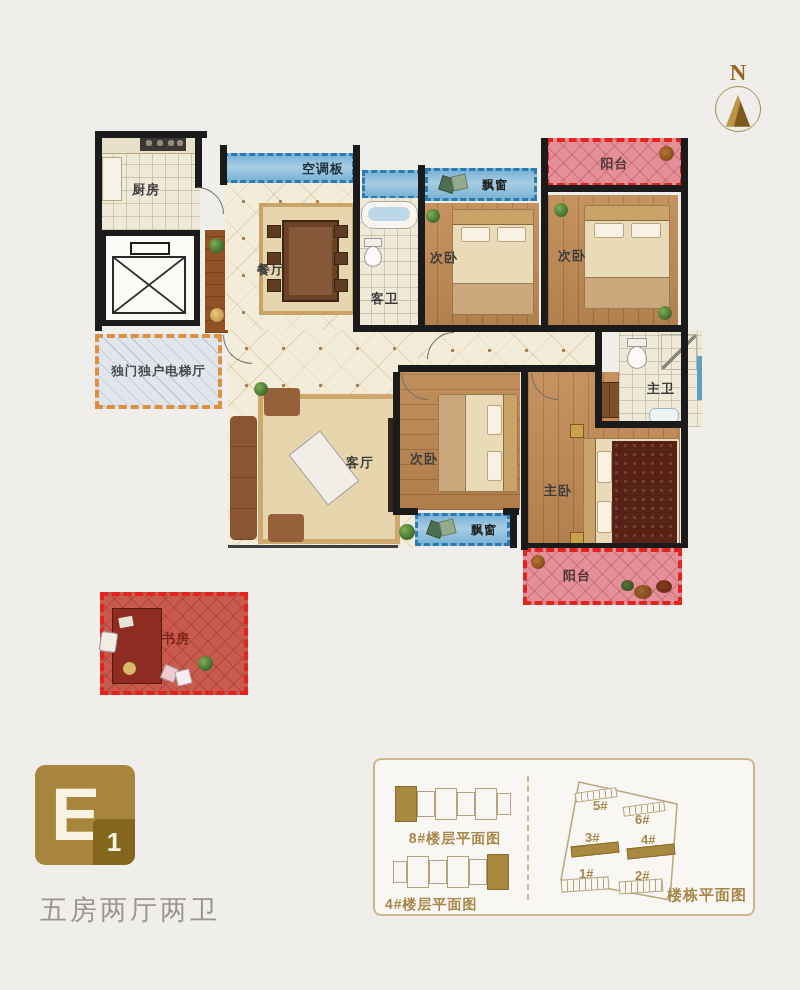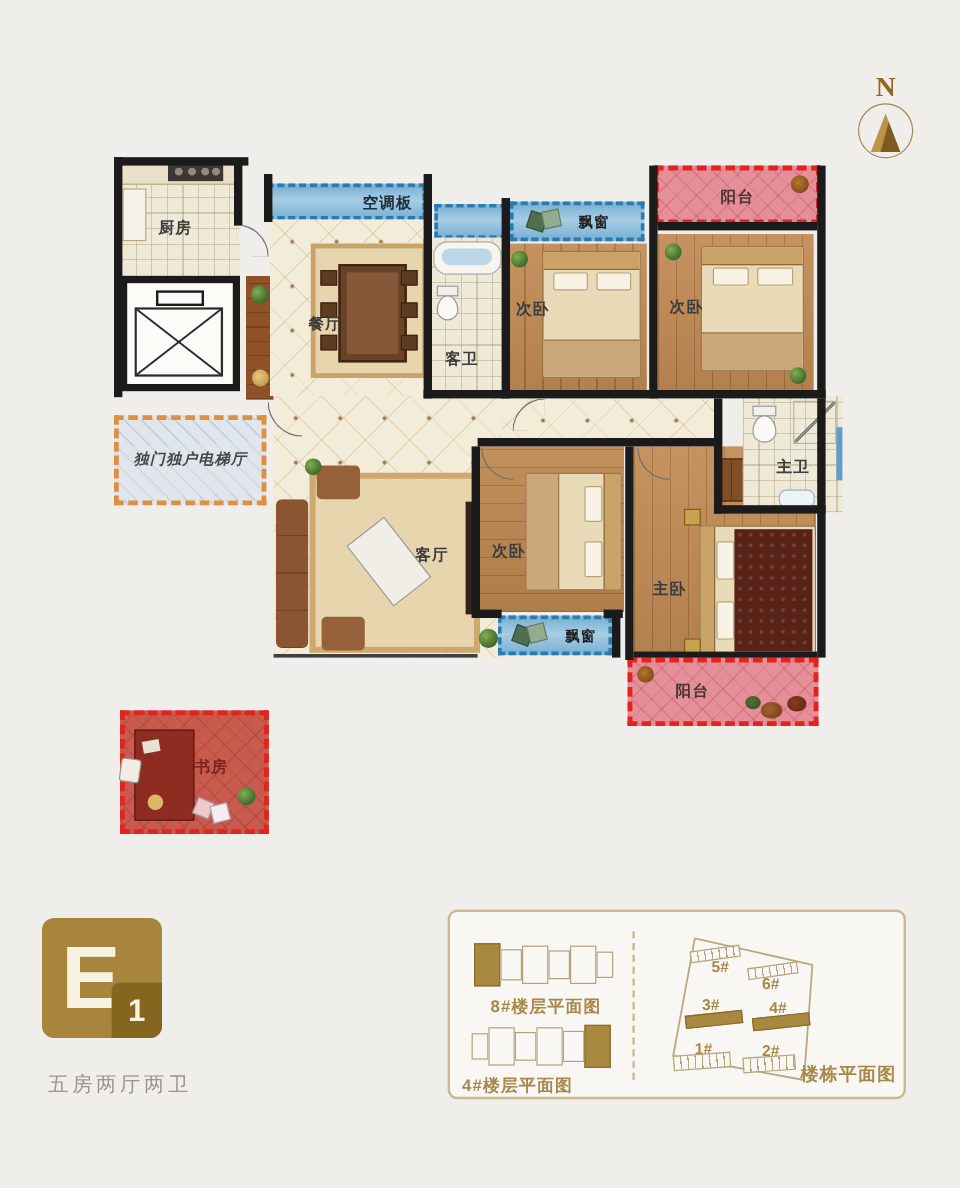--- a/index.html
+++ b/index.html
@@ -66,21 +66,21 @@
   .badge{position:absolute;left:35px;top:765px;width:100px;height:100px;background:#a8853c;border-radius:10px;}
   .badge-letter{position:absolute;left:16px;top:2px;font-size:74px;font-weight:bold;color:#f7f2e2;line-height:96px;}
   .badge-corner{position:absolute;right:0;bottom:0;width:42px;height:46px;background:#84661f;
                 border-radius:6px 0 10px 0;display:flex;align-items:center;justify-content:center;
                 font-size:26px;font-weight:bold;color:#f7f2e2;}
   .area-line{position:absolute;left:38px;top:832px;color:#b08c43;white-space:nowrap;}
   .area-prefix{font-size:33px;font-weight:bold;letter-spacing:2px;}
   .area-value{font-size:54px;font-weight:bold;letter-spacing:1px;}
   .area-unit{font-size:33px;font-weight:bold;}
   .area-exp{font-size:19px;font-weight:bold;vertical-align:28px;}
-  .rooms-desc{position:absolute;left:40px;top:892px;font-size:17px;color:#9a968e;letter-spacing:3px;}
+  .rooms-desc{position:absolute;left:40px;top:892px;font-size:27px;color:#9a968e;letter-spacing:3px;}
   
   .mmbox{position:absolute;left:373px;top:758px;width:382px;height:158px;background:#f9f7f3;
          border:2px solid #cbb88e;border-radius:8px;box-sizing:border-box;}
   .mm-label{position:absolute;font-size:14px;font-weight:bold;color:#a8874a;letter-spacing:1px;}
   .mm-row{position:absolute;display:flex;align-items:center;}
   .mm-block{border:1px solid #b5a37b;box-sizing:border-box;background:#f9f7f3;}
   .mm-filled{background:#a9883f;border-color:#8a6c2c;}
   .mm-divider{position:absolute;left:152px;top:16px;height:124px;border-left:2px dashed #ccb990;}
   .mini-icon{position:absolute;border:1px solid #b5a37b;
              background:repeating-linear-gradient(90deg,#f9f7f3 0 5px,#b5a37b 5px 6px);}
@@ -184,21 +184,21 @@
         <div class="abs" style="left:4px;top:18px;width:12px;height:11px;background:#5e3c22;border:1px solid #3a2412;"></div>
         <div class="abs" style="left:4px;top:45px;width:12px;height:11px;background:#5e3c22;border:1px solid #3a2412;"></div>
         <div class="abs" style="left:4px;top:72px;width:12px;height:11px;background:#5e3c22;border:1px solid #3a2412;"></div>
         <div class="abs" style="right:4px;top:18px;width:12px;height:11px;background:#5e3c22;border:1px solid #3a2412;"></div>
         <div class="abs" style="right:4px;top:45px;width:12px;height:11px;background:#5e3c22;border:1px solid #3a2412;"></div>
         <div class="abs" style="right:4px;top:72px;width:12px;height:11px;background:#5e3c22;border:1px solid #3a2412;"></div>
       </div>
       <span class="rlabel" style="left:8px;top:78px;margin-left:24px;">餐厅</span>
     </div>
 
-    <div class="room hall-gift" style="left:0;top:221px;width:127px;height:75px;display:flex;align-items:center;justify-content:center;font-style:italic;">
+    <div class="room hall-gift" style="left:0;top:209px;width:127px;height:75px;display:flex;align-items:center;justify-content:center;">
       <span style="font-size:12.5px;font-weight:bold;color:#474747;letter-spacing:1px;">独门独户电梯厅</span>
     </div>
 
     <div class="room floor-cream" style="left:133px;top:205px;width:190px;height:218px;">
       <div class="abs" style="left:30px;top:64px;width:142px;height:150px;background:#e6d5ad;border:5px solid #cfa870;box-sizing:border-box;"></div>
       <div class="abs" style="left:2px;top:86px;width:27px;height:124px;background:#8a5530;border-radius:5px;background-image:repeating-linear-gradient(0deg,rgba(0,0,0,.18) 0 1px,transparent 1px 31px);"></div>
       <div class="abs" style="left:36px;top:58px;width:36px;height:28px;background:#96613a;border-radius:4px;"></div>
       <div class="abs" style="left:40px;top:184px;width:36px;height:28px;background:#96613a;border-radius:4px;"></div>
       <div class="abs" style="left:76px;top:106px;width:38px;height:62px;background:#f1eee7;border:1px solid #9a9a92;transform:rotate(-38deg);"></div>
       <div class="abs" style="left:160px;top:88px;width:10px;height:94px;background:#352417;"></div>
@@ -248,21 +248,21 @@
 
     <div class="room pink-gift" style="left:428px;top:423px;width:159px;height:57px;">
       <span class="rlabel" style="left:36px;top:15px;color:#4a3434;">阳台</span>
       <div class="flower" style="left:4px;top:3px;width:14px;height:14px;background:radial-gradient(circle at 40% 40%,#b5762e,#6e3c16);"></div>
       <div class="flower" style="right:26px;bottom:2px;width:18px;height:14px;background:radial-gradient(circle at 40% 40%,#a3622e,#6e3c16);"></div>
       <div class="flower" style="right:6px;bottom:8px;width:16px;height:13px;background:radial-gradient(circle at 40% 40%,#8a3b20,#5a2410);"></div>
       <div class="flower" style="right:44px;bottom:10px;width:13px;height:11px;background:radial-gradient(circle at 40% 40%,#57703b,#324a20);"></div>
     </div>
 
 
-    <div class="room study-fill" style="left:5px;top:467px;width:124px;height:103px;">
+    <div class="room study-fill" style="left:5px;top:467px;width:148px;height:103px;">
       <div class="abs" style="left:8px;top:12px;width:48px;height:74px;background:#8e2c22;border:1px solid #5e150e;">
         <div class="abs" style="left:6px;top:8px;width:14px;height:10px;background:#e8e2d4;transform:rotate(-10deg);"></div>
         <div class="abs" style="left:10px;bottom:8px;width:13px;height:13px;border-radius:50%;background:#d9b86a;"></div>
       </div>
       <div class="abs" style="left:-4px;top:36px;width:15px;height:18px;background:#f2ece2;border:1px solid #999;border-radius:3px;transform:rotate(8deg);"></div>
       <div class="pillow-sq" style="left:58px;top:70px;background:#eec9cd;transform:rotate(22deg);"></div>
       <div class="pillow-sq" style="left:72px;top:74px;background:#f7ecef;transform:rotate(-14deg);"></div>
       <div class="plant" style="left:94px;top:60px;width:15px;height:15px;"></div>
       <span class="rlabel" style="left:58px;top:34px;color:#7c241c;">书房</span>
     </div>

